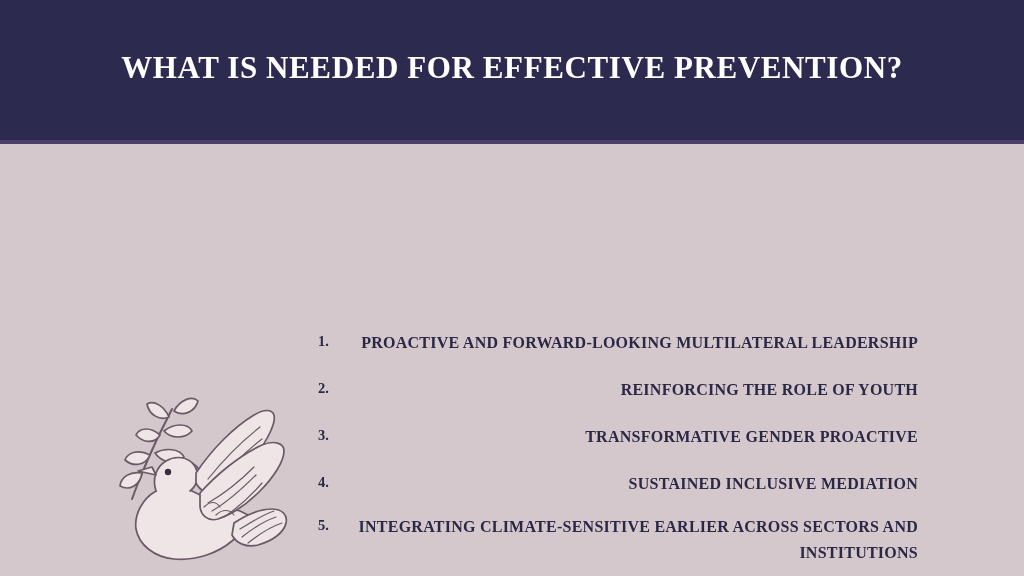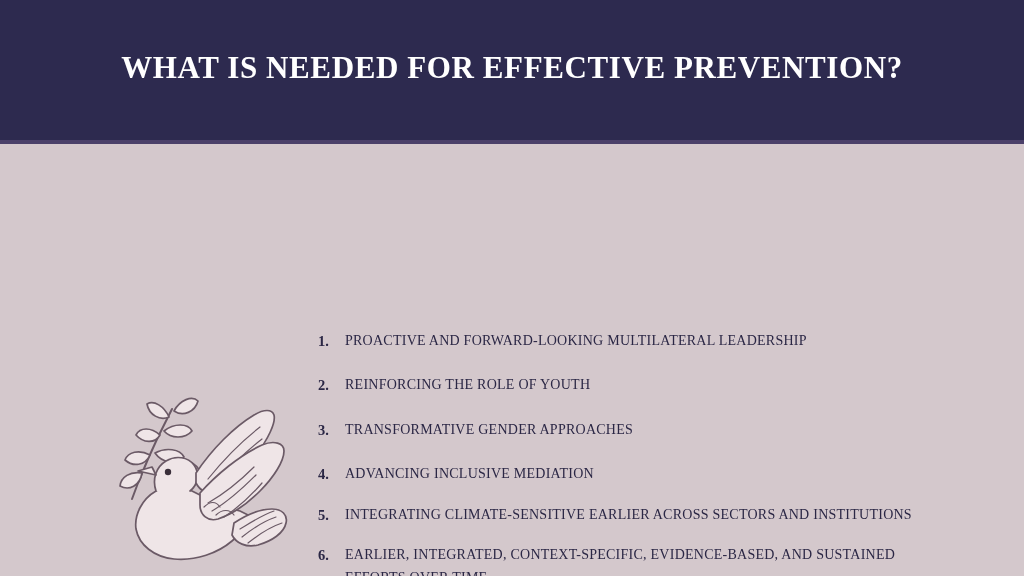--- a/index.html
+++ b/index.html
@@ -95,24 +95,25 @@
     color: #2b2745;
     font-family: "Liberation Serif", "DejaVu Serif", serif;
     font-weight: bold;
     font-size: 14.5px;
     line-height: 1.62;
   }
   .point-text {
     flex: 1 1 auto;
     color: #2b2745;
     font-family: "Liberation Serif", "DejaVu Serif", serif;
-    font-weight: normal;
-    font-size: 14px;
+    font-weight: bold;
+    font-size: 16px;
     line-height: 1.62;
     letter-spacing: 0.25px;
+    text-align: right;
   }
 </style>
 </head>
 <body>
 
 <div class="slide">
 
   <div class="header-band"></div>
   <div class="header-accent"></div>
 
@@ -189,26 +190,26 @@
         <div class="point-text">PROACTIVE AND FORWARD-LOOKING MULTILATERAL LEADERSHIP</div>
       </div>
 
       <div class="point-row">
         <div class="point-num">2.</div>
         <div class="point-text">REINFORCING THE ROLE OF YOUTH</div>
       </div>
 
       <div class="point-row">
         <div class="point-num">3.</div>
-        <div class="point-text">TRANSFORMATIVE GENDER APPROACHES</div>
+        <div class="point-text">TRANSFORMATIVE GENDER PROACTIVE</div>
       </div>
 
       <div class="point-row tight">
         <div class="point-num">4.</div>
-        <div class="point-text">ADVANCING INCLUSIVE MEDIATION</div>
+        <div class="point-text">SUSTAINED INCLUSIVE MEDIATION</div>
       </div>
 
       <div class="point-row tight">
         <div class="point-num">5.</div>
         <div class="point-text">INTEGRATING CLIMATE-SENSITIVE EARLIER ACROSS SECTORS AND INSTITUTIONS</div>
       </div>
 
       <div class="point-row tight">
         <div class="point-num">6.</div>
         <div class="point-text">EARLIER, INTEGRATED, CONTEXT-SPECIFIC, EVIDENCE-BASED, AND SUSTAINED EFFORTS OVER TIME</div>

